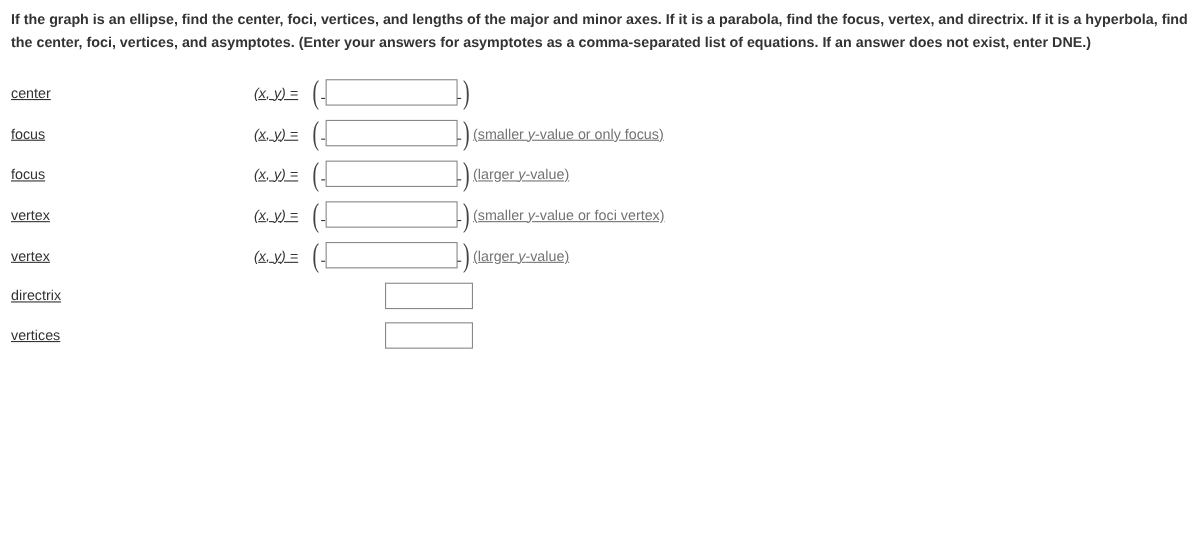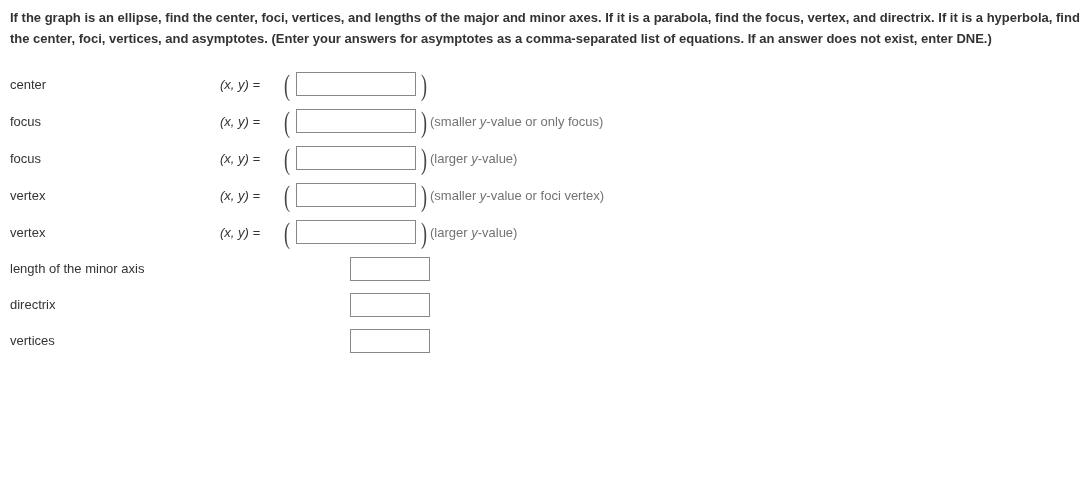--- a/index.html
+++ b/index.html
@@ -18,28 +18,29 @@
       line-height: 1.6;
       margin-bottom: 16px;
       font-weight: bold;
     }
     .form-table {
       border-collapse: collapse;
     }
     .form-table td {
       padding: 6px 0;
       vertical-align: middle;
+      text-decoration: underline;
     }
     .label-col {
       width: 210px;
       text-align: left;
     }
     .eq-col {
       width: 62px;
-      text-align: left;
+      text-align: center;
       font-style: italic;
       white-space: nowrap;
     }
     .paren {
       font-family: 'Times New Roman', serif;
       font-size: 30px;
       font-weight: 300;
       color: #444;
       line-height: 0.8;
       display: inline-block;
@@ -128,28 +129,20 @@
     <td class="eq-col">(<span class="italic-var">x</span><span>, </span><span class="italic-var">y</span><span>) = </span></td>
     <td>
       <span class="paren">(</span>
       <input type="text" class="input-wide" style="">
       <span class="paren">)</span>
     </td>
     <td class="hint"><span>(larger </span><span class="italic-var">y</span><span>-value)</span></td>
   </tr>
 
 
-  <tr>
-    <td class="label-col">length of the minor axis</td>
-    <td class="eq-col"></td>
-    <td class="input-cell-center">
-      <input type="text" class="input-small" style="">
-    </td>
-    <td></td>
-  </tr>
 
   <tr>
     <td class="label-col">directrix</td>
     <td class="eq-col"></td>
     <td class="input-cell-center">
       <input type="text" class="input-small" style="">
     </td>
     <td></td>
   </tr>
 

